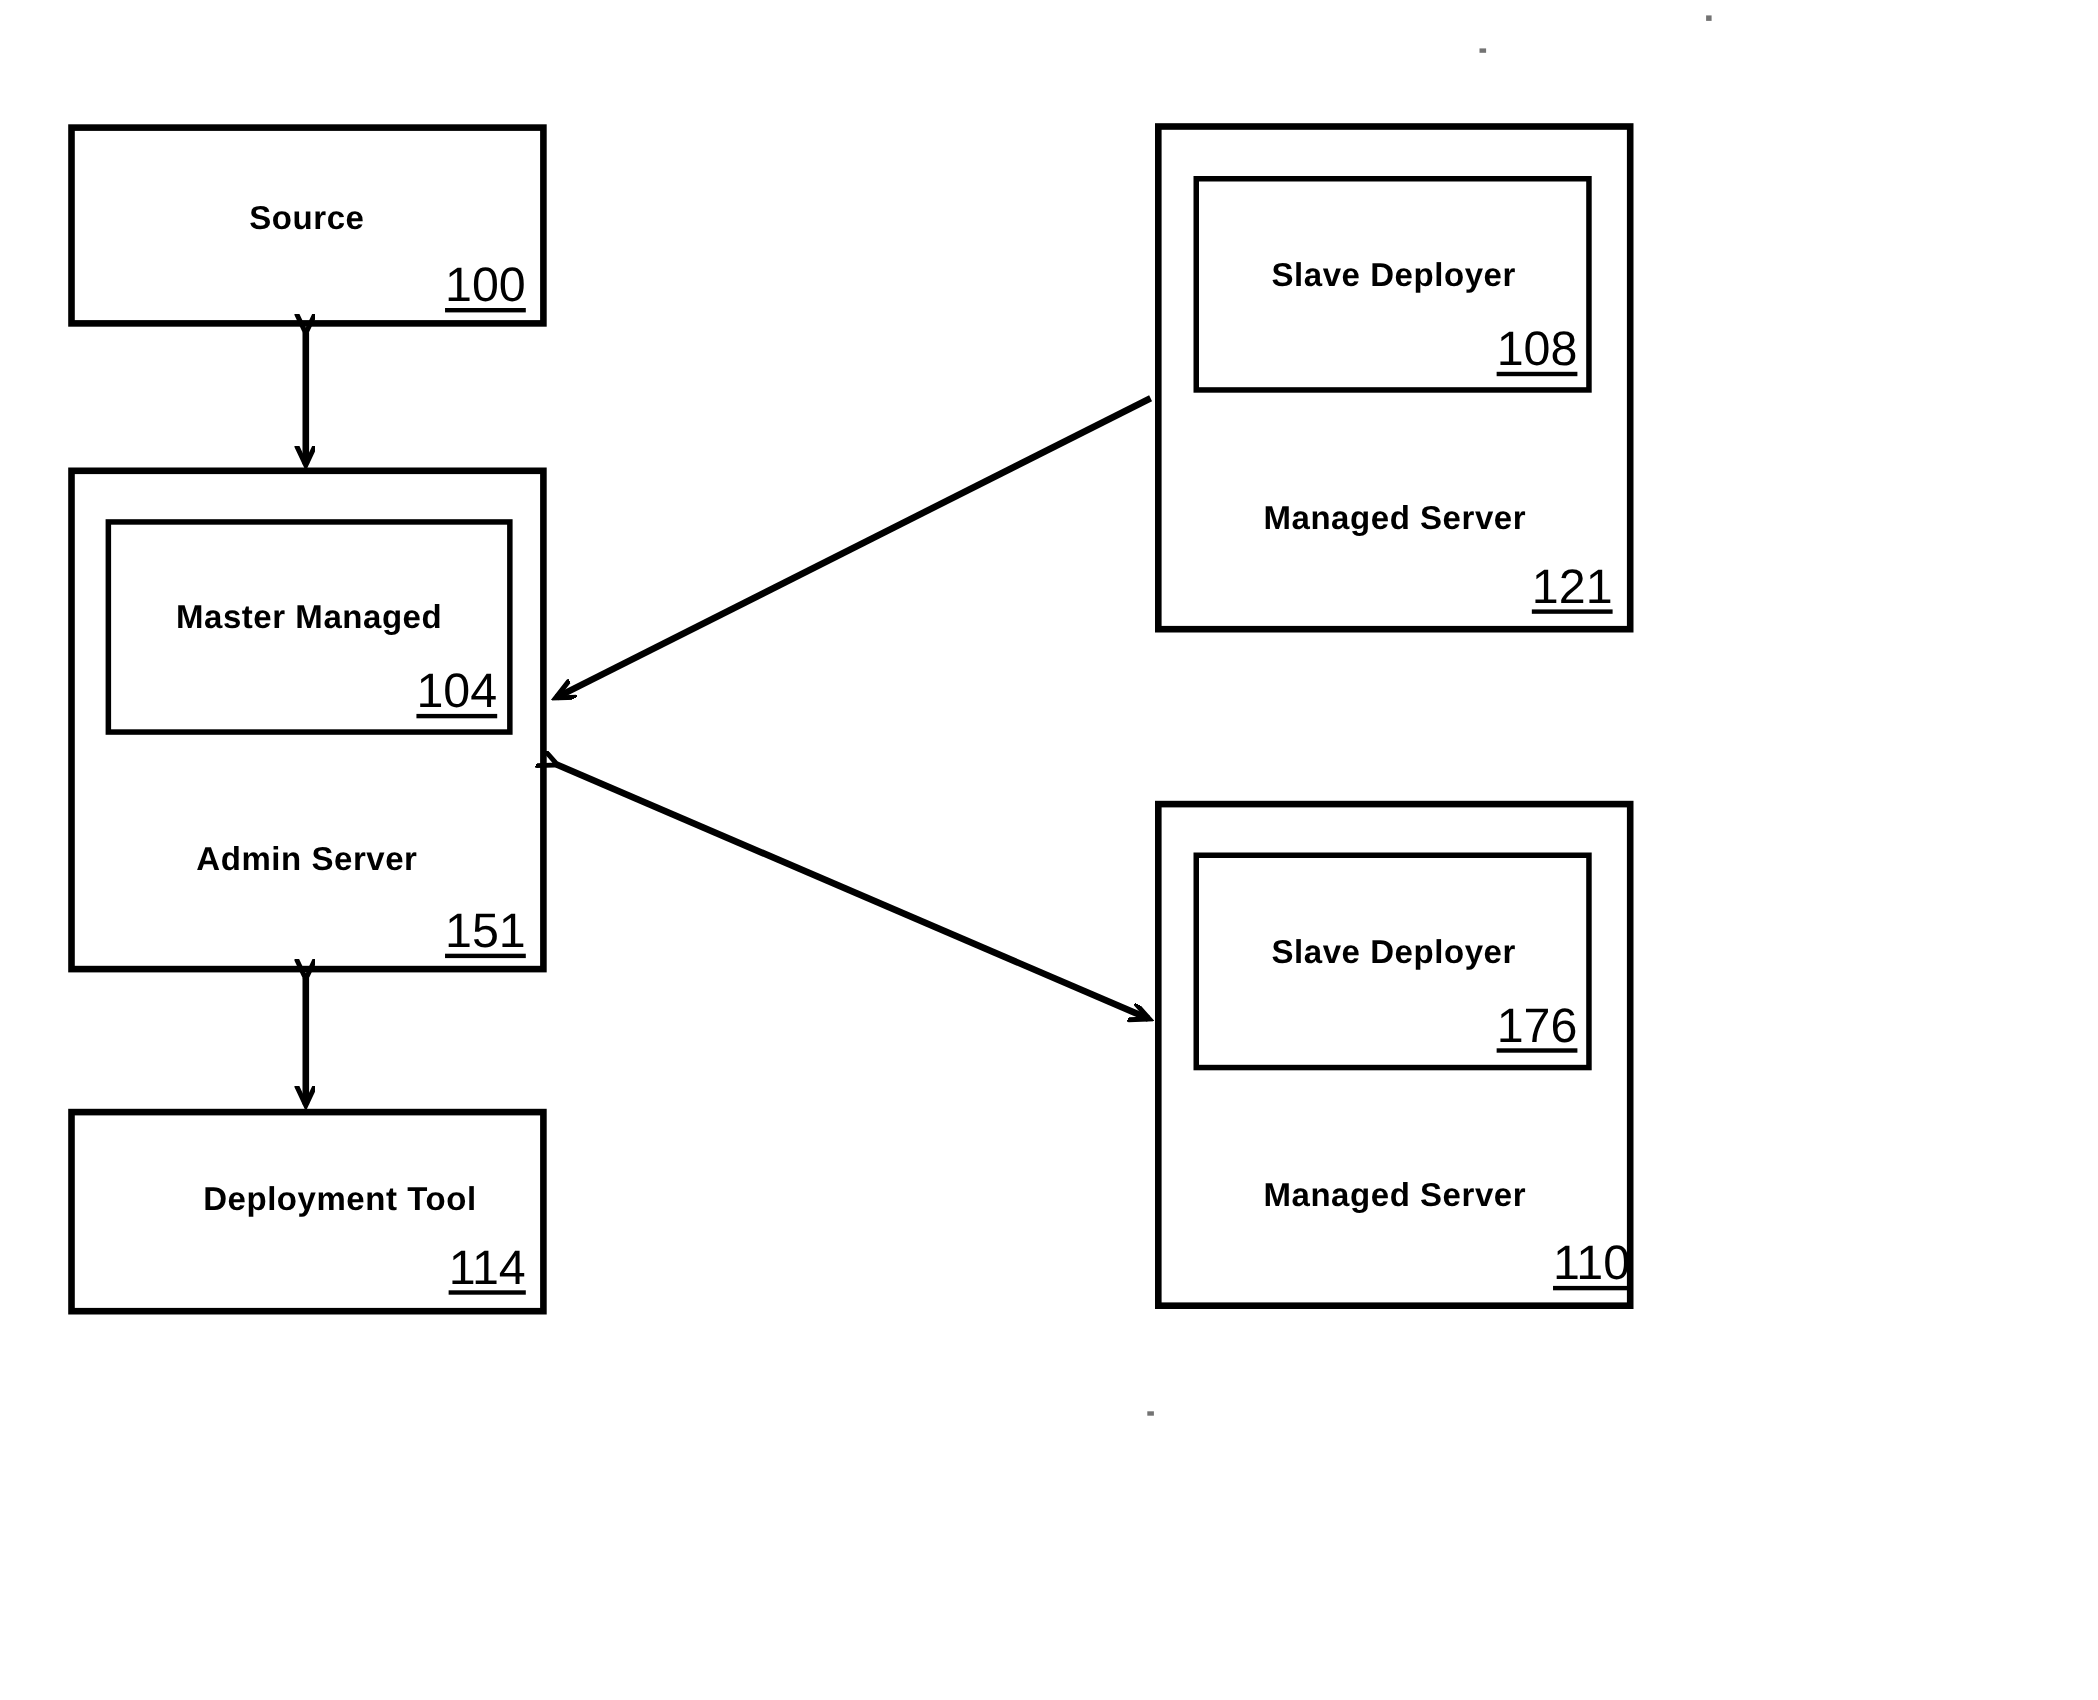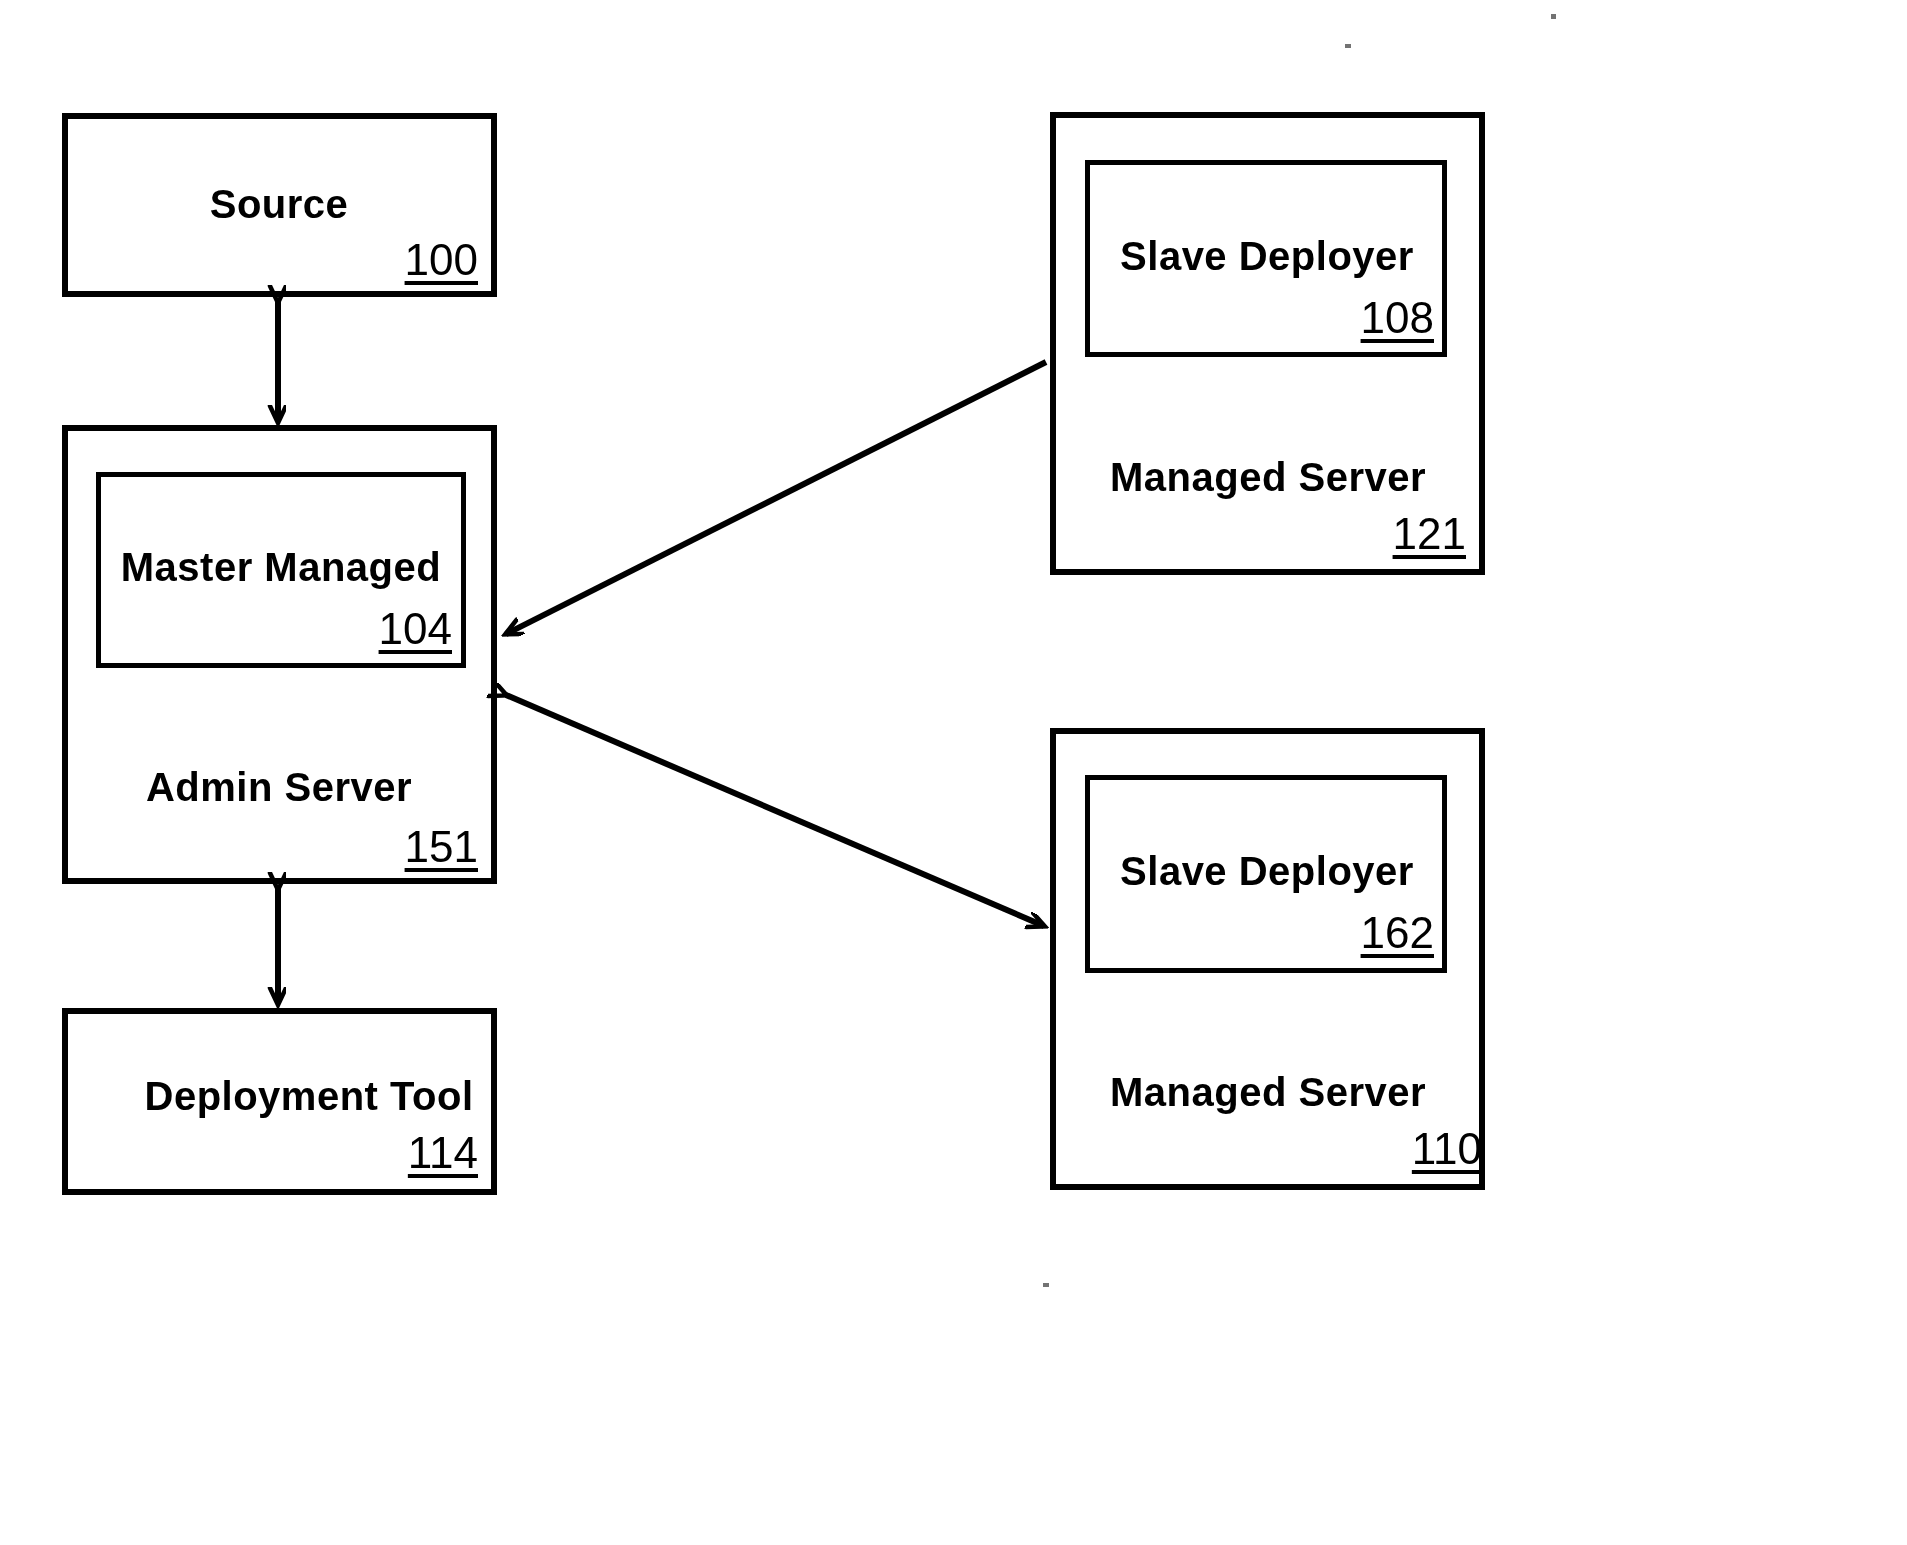--- a/index.html
+++ b/index.html
@@ -31,21 +31,21 @@
     border: 6px solid #000000;
     background: transparent;
   }
   .node-box.inner {
     border-width: 5px;
   }
   .node-title {
     position: absolute;
     font-family: "Liberation Sans", sans-serif;
     font-weight: bold;
-    font-size: 40px;
+    font-size: 30px;
     color: #000000;
     letter-spacing: 0.5px;
     white-space: nowrap;
     text-align: center;
     transform: translateX(-50%);
   }
   .node-ref {
     position: absolute;
     font-family: "Liberation Sans", sans-serif;
     font-weight: normal;
@@ -116,19 +116,19 @@
   <div class="node-box inner" style="left:1085px; top:160px; width:362px; height:197px;"></div>
   <div class="node-title" style="left:1267px; top:234px;">Slave Deployer</div>
   <div class="node-ref" style="left:1434px; top:293px;">108</div>
 
   <div class="node-box" style="left:1050px; top:728px; width:435px; height:462px;"></div>
   <div class="node-title" style="left:1268px; top:1070px;">Managed Server</div>
   <div class="node-ref" style="left:1482px; top:1124px;">110</div>
 
   <div class="node-box inner" style="left:1085px; top:775px; width:362px; height:198px;"></div>
   <div class="node-title" style="left:1267px; top:849px;">Slave Deployer</div>
-  <div class="node-ref" style="left:1434px; top:908px;">162</div>
+  <div class="node-ref" style="left:1434px; top:908px;">176</div>
 
   <div class="speck" style="left:1551px; top:14px; width:5px; height:5px;"></div>
   <div class="speck" style="left:1345px; top:44px; width:6px; height:4px;"></div>
   <div class="speck" style="left:1043px; top:1283px; width:6px; height:4px;"></div>
 
 </div>
 
 </body></html>

